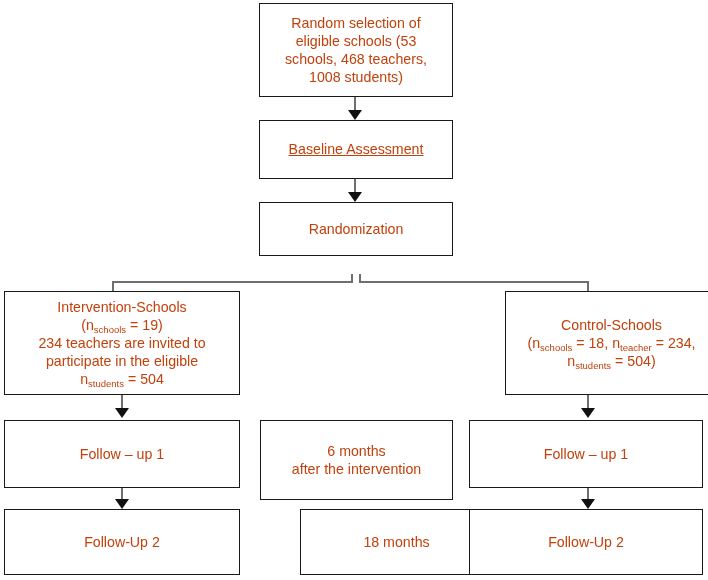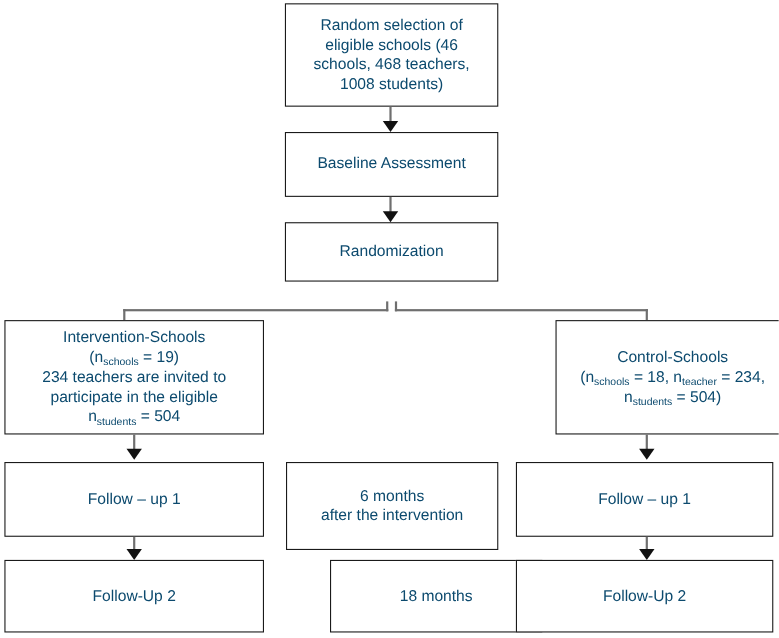--- a/index.html
+++ b/index.html
@@ -20,21 +20,21 @@
     position: absolute;
     box-sizing: border-box;
     border: 1.6px solid #1a1a1a;
     background: #ffffff;
     display: flex;
     align-items: center;
     justify-content: center;
     text-align: center;
     line-height: 1.27;
     font-size: 14.2px;
-    color: #0c4a6e;
+    color: #c2410c;
     padding: 2px 6px;
   }
   .box .inner {
     width: 100%;
   }
   .box sub {
     font-size: 9.5px;
     line-height: 0;
     vertical-align: baseline;
     position: relative;
@@ -62,30 +62,30 @@
   }
 </style>
 </head>
 <body>
 
 <div id="canvas">
 
   <div class="box" style="left:259px; top:3px; width:194px; height:94px;">
     <div class="inner">
       <span>Random selection of</span><br>
-      <span>eligible schools (46</span><br>
+      <span>eligible schools (53</span><br>
       <span>schools, 468 teachers,</span><br>
       <span>1008 students)</span>
     </div>
   </div>
 
   <div class="vline" style="left:354px; top:97px; height:16px;"></div>
   <div class="arrow-head" style="left:348px; top:110px;"></div>
 
-  <div class="box" style="left:259px; top:120px; width:194px; height:59px;">
+  <div class="box" style="left:259px; top:120px; width:194px; height:59px;text-decoration:underline;">
     <div class="inner">
       <span>Baseline Assessment</span>
     </div>
   </div>
 
   <div class="vline" style="left:354px; top:179px; height:16px;"></div>
   <div class="arrow-head" style="left:348px; top:192px;"></div>
 
   <div class="box" style="left:259px; top:202px; width:194px; height:54px;">
     <div class="inner">

